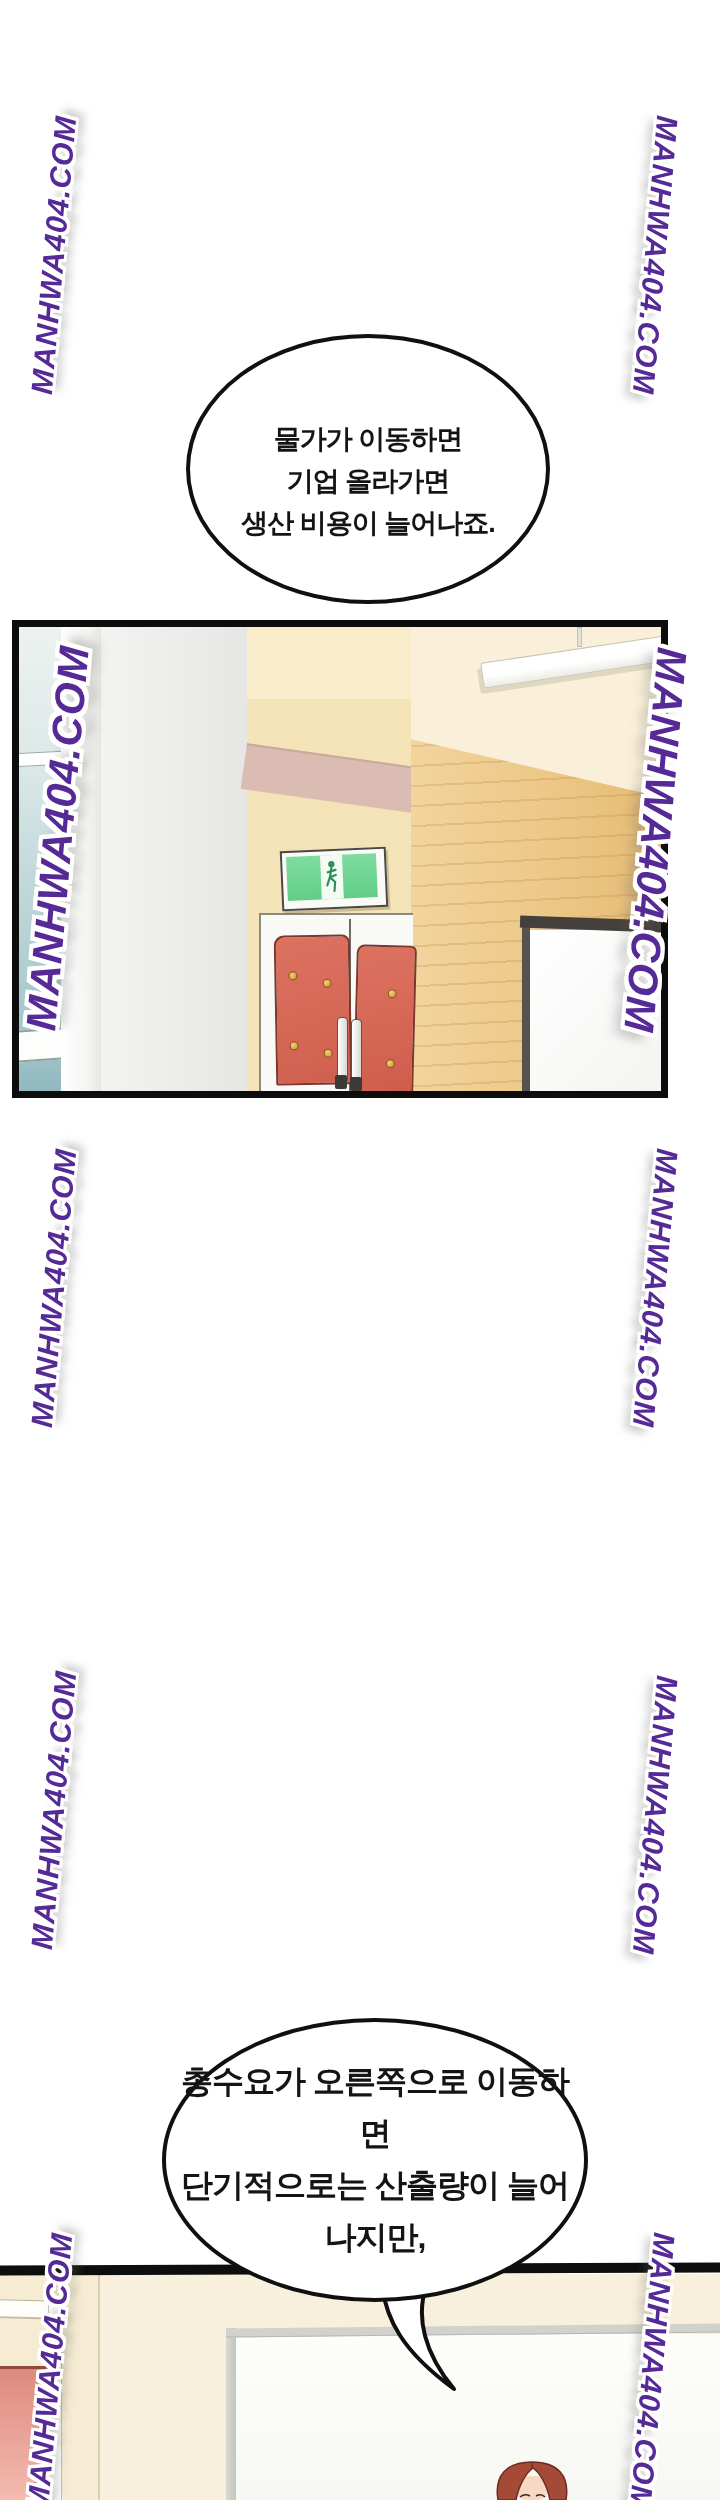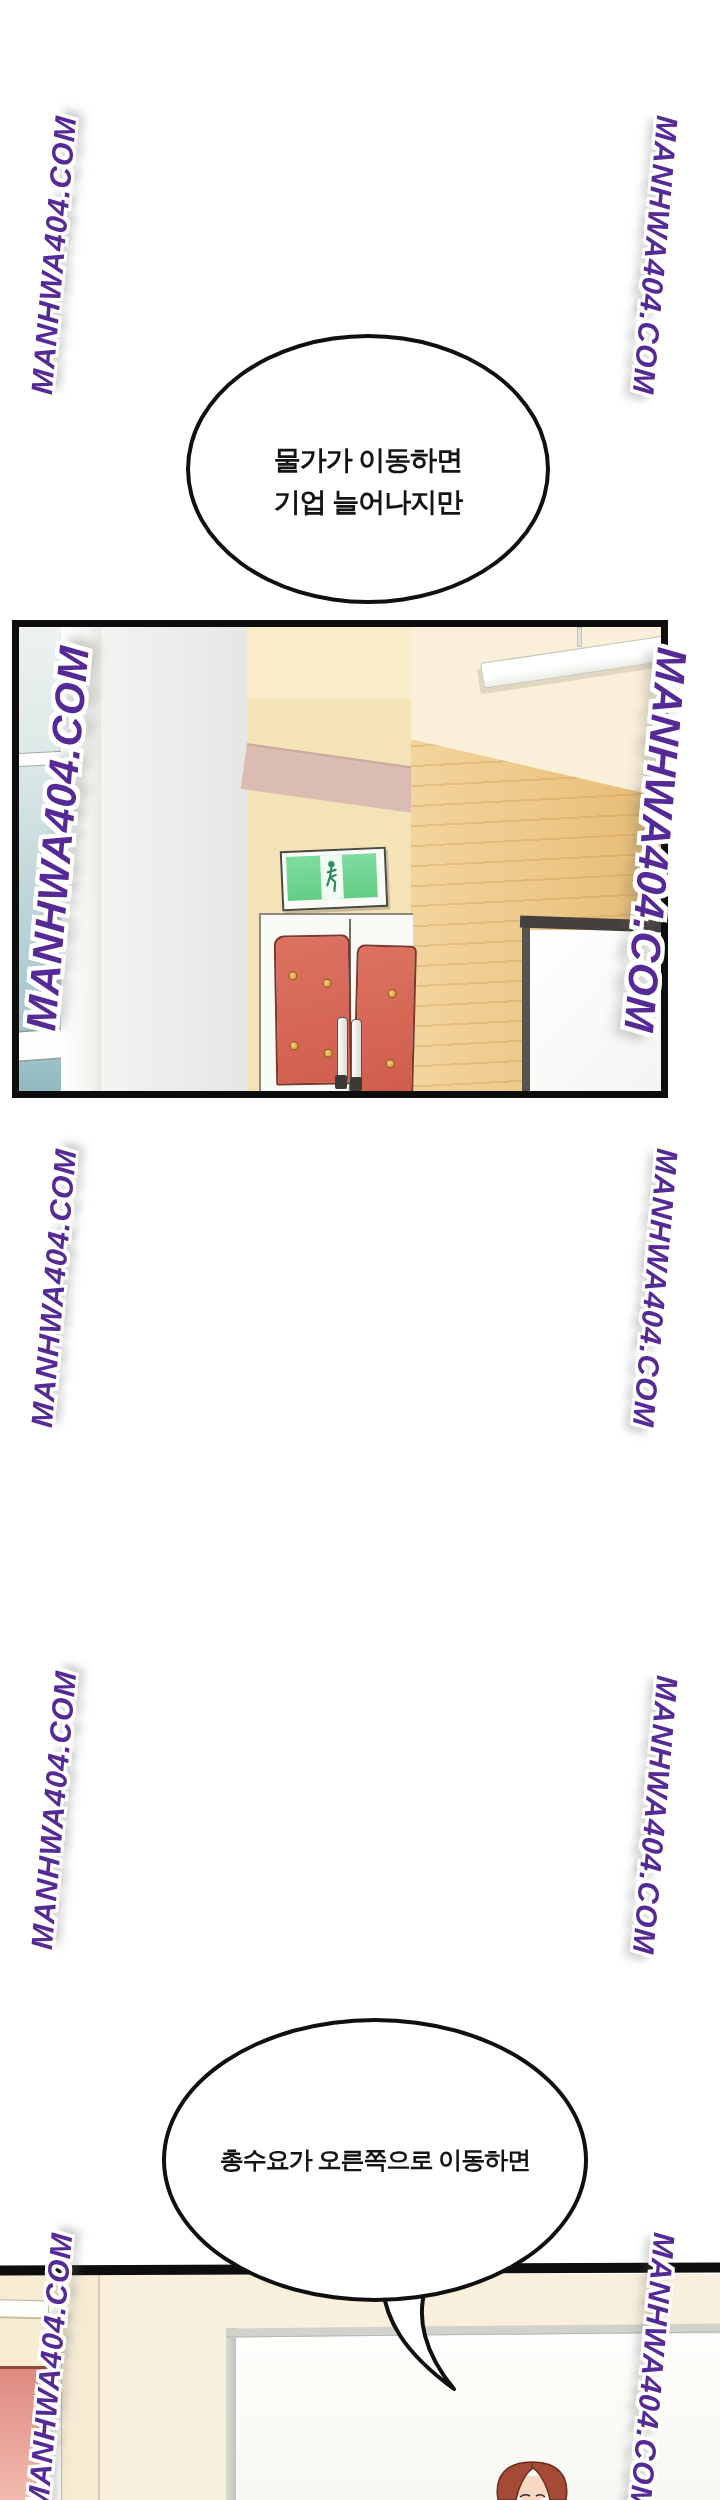--- a/index.html
+++ b/index.html
@@ -30,21 +30,21 @@
   .wm.right span{--r:95deg;}
 
   
   .bubble{position:absolute;background:#fff;border:4px solid #101010;border-radius:50%;
           display:flex;align-items:center;justify-content:center;text-align:center;z-index:25;}
   .bubble .txt{color:#141414;font-weight:600;}
   .bubble .txt span{display:block;}
   #bubble-1{left:186px;top:334px;width:356px;height:262px;}
   #bubble-1 .txt{font-size:27px;line-height:1.55;letter-spacing:-1px;padding-top:26px;}
   #bubble-2{left:162px;top:2018px;width:418px;height:276px;}
-  #bubble-2 .txt{font-size:24px;line-height:1.62;letter-spacing:-1px;text-align:center;}
+  #bubble-2 .txt{font-size:32px;line-height:1.62;letter-spacing:-1px;text-align:center;}
   .tail{position:absolute;left:368px;top:2283px;z-index:24;}
 
   
   #panel-1{position:absolute;left:12px;top:620px;width:656px;height:478px;
            border:7px solid #0d0d0d;box-sizing:border-box;background:#f5e3b8;overflow:hidden;z-index:2;}
   #panel-1 *{position:absolute;}
   .p1-glass{left:0;top:0;width:42px;height:464px;border-right:2px solid #6d7d7d;
     background:linear-gradient(180deg,#edf2f0 0%,#dde9e8 28%,#c2d8da 55%,#a3c6cc 88%,#92b9c0 100%);}
   .p1-glass-rail{left:-2px;top:125px;width:46px;height:12px;background:#fff;
     border-top:1px solid #9aa8a8;border-bottom:1px solid #9aa8a8;transform:rotate(-3deg);}
@@ -146,21 +146,22 @@
   <div class="wm small left" style="left:50px;top:2372px;">
       <span>MANHWA404.COM</span>
     </div>
   <div class="wm small right" style="left:652px;top:2372px;">
       <span>MANHWA404.COM</span>
     </div>
 
   <div class="bubble" id="bubble-1">
     <div class="txt">
       <span>물가가 이동하면</span>
-      <span>기업 늘어나지만</span>
+      <span>기업 올라가면</span>
+      <span>생산 비용이 늘어나죠.</span>
     </div>
   </div>
 
   <div id="panel-1">
     <div class="p1-glass"></div>
     <div class="p1-glass-rail"></div>
     <div class="p1-glass-sill"></div>
     <div class="p1-column"></div>
     <div class="p1-graywall"></div>
     <div class="p1-tanwall"></div>
@@ -204,20 +205,21 @@
       </div>
     </div>
   </div>
 
   <svg class="tail" width="104" height="110" viewBox="0 0 104 110">
     <path d="M14,2 C18,36 34,68 86,106 C56,70 48,34 58,4 Z" fill="#ffffff" stroke="#0f0f0f" stroke-width="4" stroke-linejoin="round"></path>
   </svg>
   <div class="bubble" id="bubble-2">
     <div class="txt">
       <span>총수요가 오른쪽으로 이동하면</span>
+      <span>단기적으로는 산출량이 늘어나지만,</span>
     </div>
   </div>
 
   <div class="p2-line"></div>
   <div id="panel-2">
     <div class="p2-wallshade"></div>
     <div class="p2-seam"></div>
     <div class="p2-ledge"></div>
     <div class="p2-pinkdoor">
       <div class="p2-rivet" style="left:32px;top:44px;"></div>

